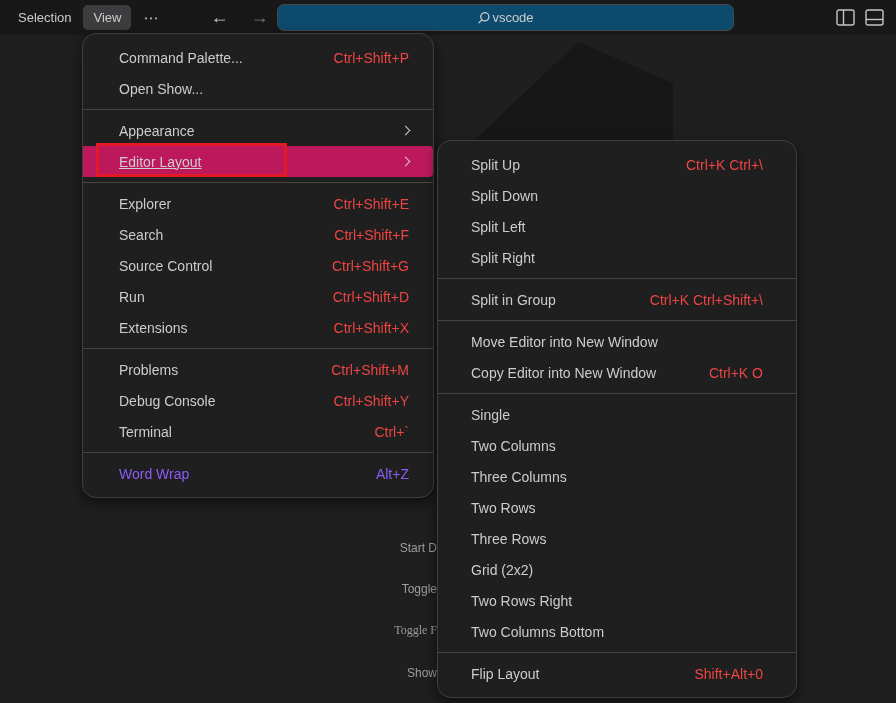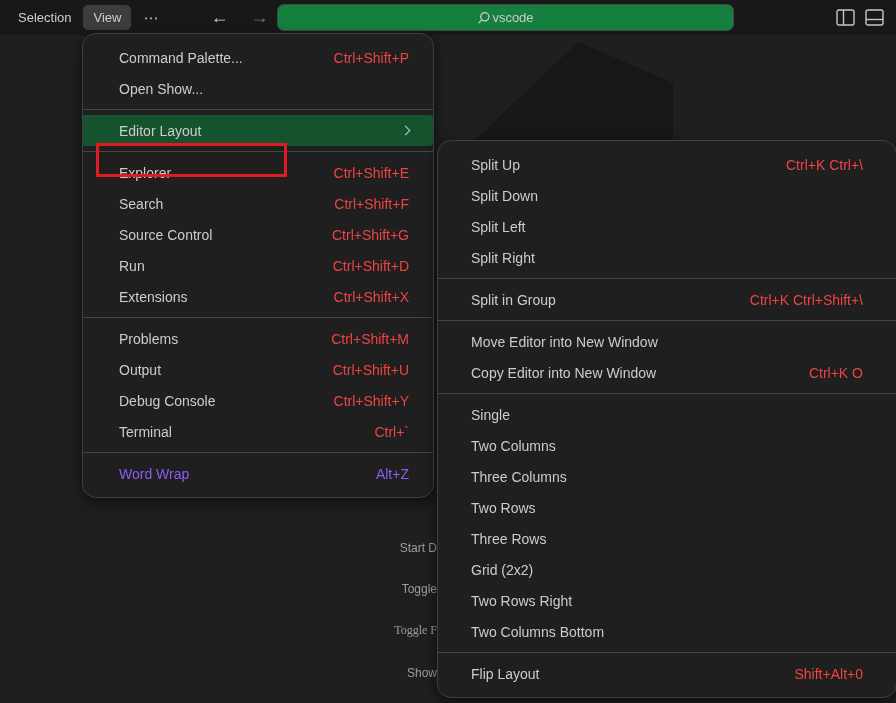--- a/index.html
+++ b/index.html
@@ -21,21 +21,21 @@
     border-radius:5px; white-space:nowrap;
   }
   .menubar-item.first { margin-left:8px; }
   .menubar-item.active { background:#3d3d40; }
   .menubar-item.more { font-size:15px; letter-spacing:1px; }
   .nav-arrow { font-size:18px; padding:0 11px; color:#cccccc; }
   .nav-arrow.back { margin-left:30px; }
   .nav-arrow.disabled { color:#767676; }
   .searchbox {
     position:absolute; left:277px; top:4px; width:457px; height:27px;
-    background:#15803d; border:1px solid #46464b; border-radius:7px;
+    background:#0c4a6e; border:1px solid #46464b; border-radius:7px;
     display:flex; align-items:center; justify-content:center;
     font-size:13px; color:#cccccc; gap:1px;
   }
   .searchbox svg { display:block; }
   .layout-icons {
     position:absolute; right:12px; top:0; height:35px;
     display:flex; align-items:center; gap:10px;
   }
   .layout-icons svg { display:block; }
 
@@ -51,31 +51,31 @@
   }
 
   
   .menu {
     position:absolute; background:#1f1f1f;
     border:1px solid #3f3f3f; border-radius:14px;
     box-shadow:0 5px 14px rgba(0,0,0,0.55);
     padding:8px 0; font-size:14px;
   }
   .view-menu  { left:82px;  top:33px;  width:352px; z-index:10; }
-  .sub-menu   { left:437px; top:140px; width:460px; z-index:11; }
+  .sub-menu   { left:437px; top:140px; width:360px; z-index:11; }
   .mrow {
     height:31px; display:flex; align-items:center;
     padding:0 24px 0 36px; color:#cccccc; white-space:nowrap;
   }
   .sub-menu .mrow { padding:0 33px; }
   .mrow .lbl { flex:0 0 auto; }
   .mrow .sc  { margin-left:auto; color:#ef4444; }
   .mrow.disabled .lbl, .mrow.disabled .sc { color:#8b5cf6; }
   .mrow.highlighted {
-    background:#14532d; border-radius:0 4px 4px 0;
+    background:#be185d; border-radius:0 4px 4px 0;text-decoration:underline;
   }
   .msep {
     height:1px; background:#454545; margin:5px 0;
   }
   .chev {
     margin-left:auto; width:7px; height:7px;
     border-top:1.6px solid #cccccc; border-right:1.6px solid #cccccc;
     transform:rotate(45deg);
   }
   
@@ -122,20 +122,24 @@
 
 <div class="menu view-menu">
   <div class="mrow">
     <span class="lbl">Command Palette...</span>
     <span class="sc">Ctrl+Shift+P</span>
   </div>
   <div class="mrow">
     <span class="lbl">Open Show...</span>
   </div>
   <div class="msep"></div>
+  <div class="mrow">
+    <span class="lbl">Appearance</span>
+    <span class="chev"></span>
+  </div>
   <div class="mrow highlighted">
     <span class="lbl">Editor Layout</span>
     <span class="chev"></span>
   </div>
   <div class="msep"></div>
   <div class="mrow">
     <span class="lbl">Explorer</span>
     <span class="sc">Ctrl+Shift+E</span>
   </div>
   <div class="mrow">
@@ -153,24 +157,20 @@
   <div class="mrow">
     <span class="lbl">Extensions</span>
     <span class="sc">Ctrl+Shift+X</span>
   </div>
   <div class="msep"></div>
   <div class="mrow">
     <span class="lbl">Problems</span>
     <span class="sc">Ctrl+Shift+M</span>
   </div>
   <div class="mrow">
-    <span class="lbl">Output</span>
-    <span class="sc">Ctrl+Shift+U</span>
-  </div>
-  <div class="mrow">
     <span class="lbl">Debug Console</span>
     <span class="sc">Ctrl+Shift+Y</span>
   </div>
   <div class="mrow">
     <span class="lbl">Terminal</span>
     <span class="sc">Ctrl+`</span>
   </div>
   <div class="msep"></div>
   <div class="mrow disabled">
     <span class="lbl">Word Wrap</span>

